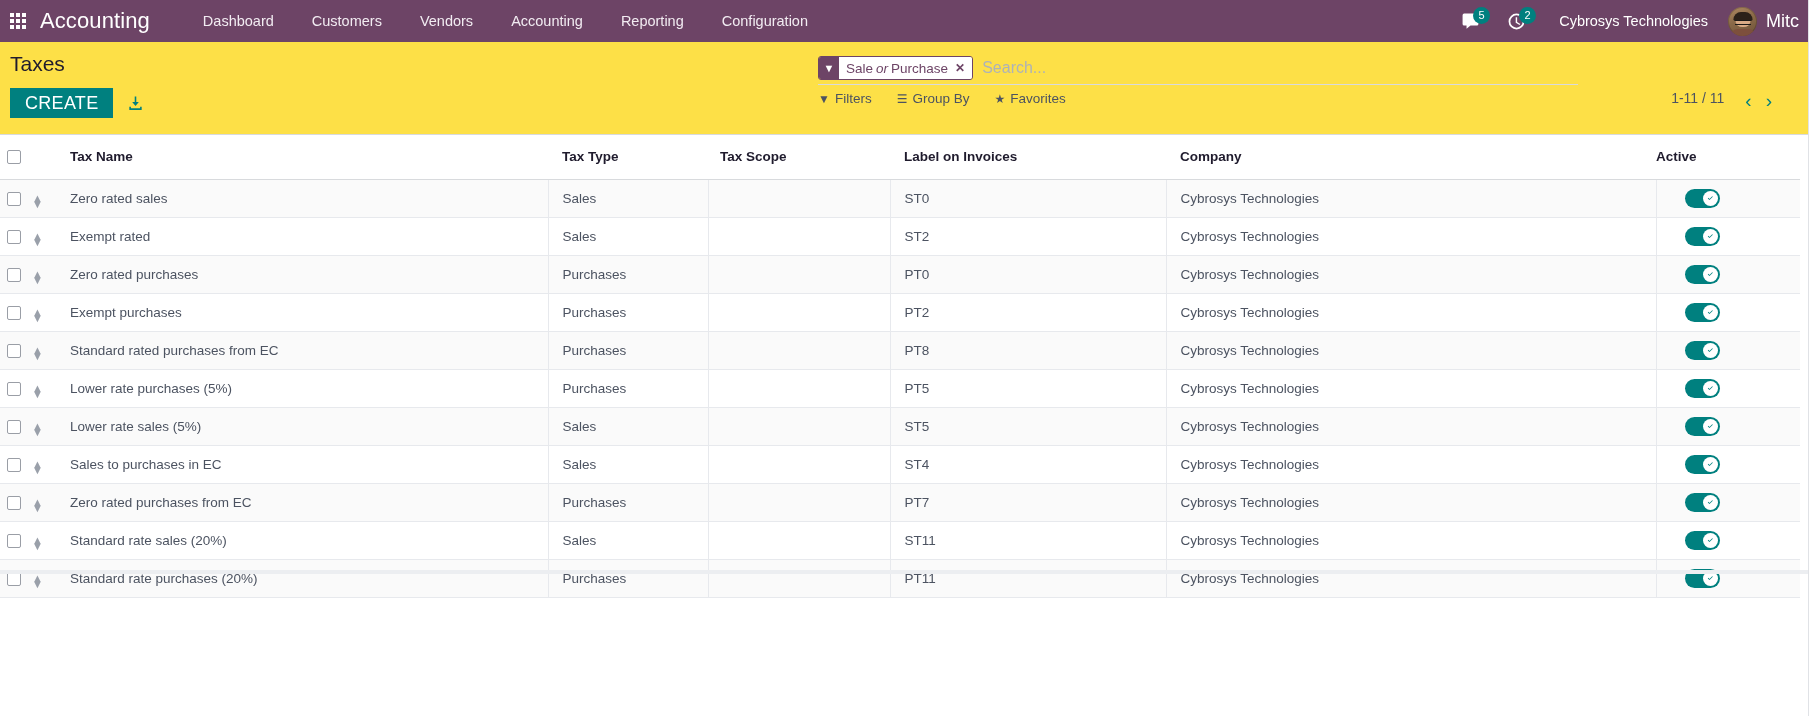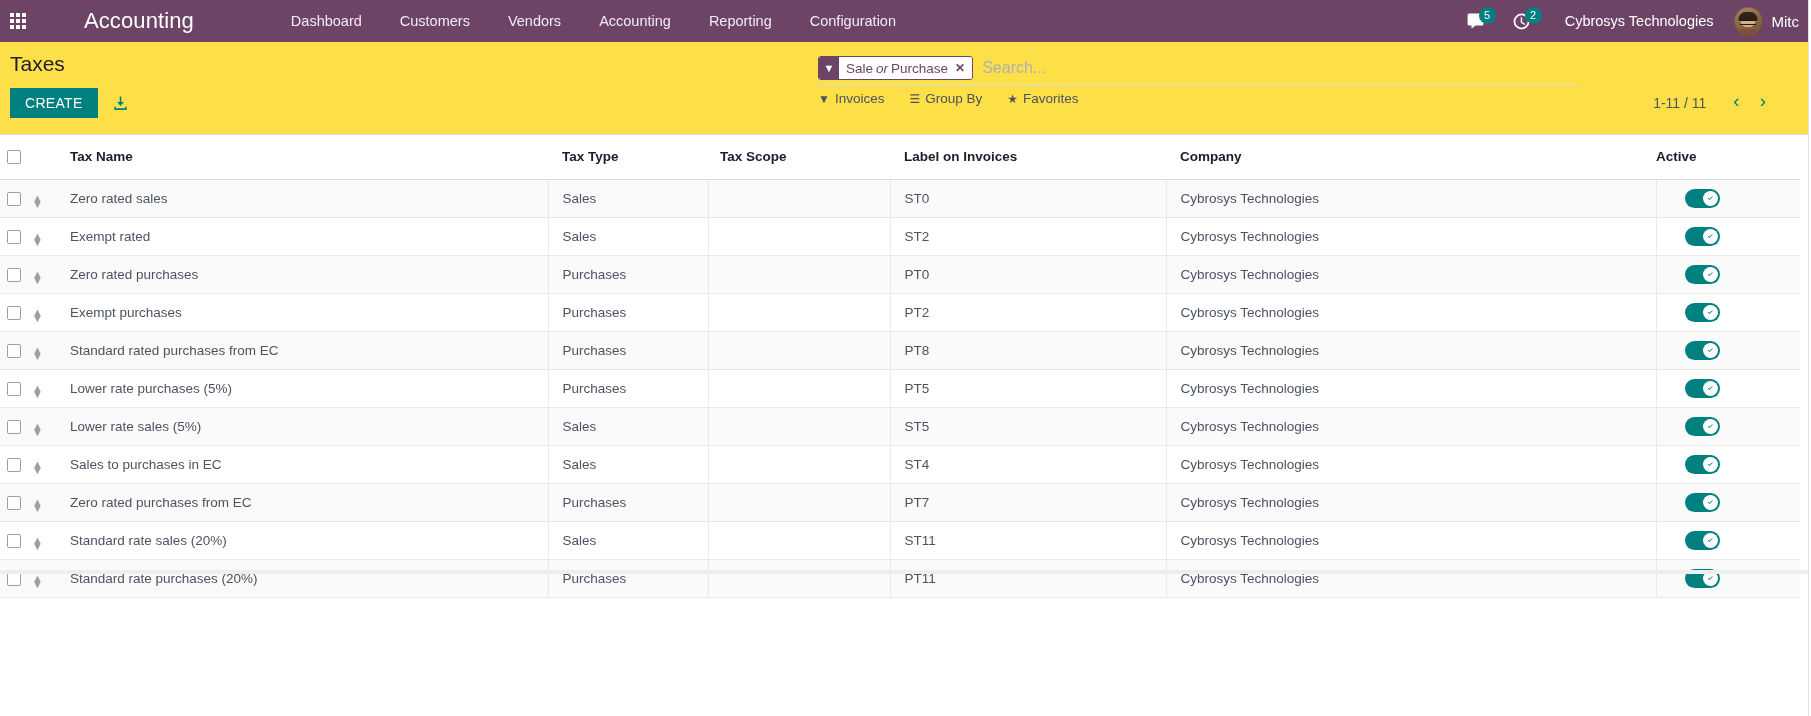--- a/index.html
+++ b/index.html
@@ -11,21 +11,20 @@
   }
 
   
   .navbar {
     height: 42px;
     background: #6d4466;
     display: flex;
     align-items: center;
     color: #ffffff;
     position: relative;
-    gap: 44px;
   }
   .apps-grid {
     width: 36px; height: 42px;
     display: flex; align-items: center; justify-content: center;
     cursor: pointer;
   }
   .apps-grid .grid-dots {
     display: grid;
     grid-template-columns: repeat(3, 4px);
     grid-template-rows: repeat(3, 4px);
@@ -122,21 +121,21 @@
     border-bottom: 1.5px solid #1d1a17;
   }
   .avatar .shirt {
     position: absolute; left: 50%; bottom: -2px;
     transform: translateX(-50%);
     width: 26px; height: 9px;
     border-radius: 8px 8px 0 0;
     background: #7d4f3c;
   }
   .username {
-    font-size: 15px;
+    font-size: 18px;
     color: #ffffff;
     white-space: nowrap;
   }
 
   
   .control-panel {
     background: #fde047;
     border-bottom: 1px solid #d8dadd;
     padding: 0;
     position: relative;
@@ -157,21 +156,21 @@
   .cp-buttons {
     display: flex;
     align-items: center;
     gap: 10px;
     margin-top: 11px;
   }
   .btn-create {
     background: #00807f;
     color: #ffffff;
     border: none;
-    font-size: 14px;
+    font-size: 18px;
     font-weight: 400;
     letter-spacing: 0.3px;
     padding: 0 15px;
     height: 30px;
     line-height: 30px;
     cursor: pointer;
     font-family: "Liberation Sans", sans-serif;
   }
   .icon-btn {
     background: none; border: none;
@@ -255,25 +254,24 @@
     color: #4c5361;
     cursor: pointer;
     display: flex; align-items: center;
     gap: 5px;
     white-space: nowrap;
   }
   .dropdown-toggle .gi { font-size: 12px; }
 
   .pager {
     position: absolute;
-    right: 38px;
+    right: 32px;
     top: 48px;
     display: flex;
-    align-items: flex-end;
-    gap: 6px;
+    align-items: flex-start;
   }
   .pager-value {
     font-size: 14px;
     color: #4c5361;
     white-space: nowrap;
     margin-right: 14px;
     cursor: pointer;
   }
   .pager-btn {
     background: none; border: none;
@@ -480,21 +478,21 @@
         </div>
         <div class="facet-close">✕</div>
       </div>
       <input class="search-input" type="text" placeholder="Search..." style="">
     </div>
   </div>
 
   <div class="cp-row-bottom">
     <div class="dropdown-toggle">
       <span class="gi">▼</span>
-      <span>Invoices</span>
+      <span>Filters</span>
     </div>
     <div class="dropdown-toggle">
       <span class="gi">☰</span>
       <span>Group By</span>
     </div>
     <div class="dropdown-toggle">
       <span class="gi">★</span>
       <span>Favorites</span>
     </div>
   </div>

